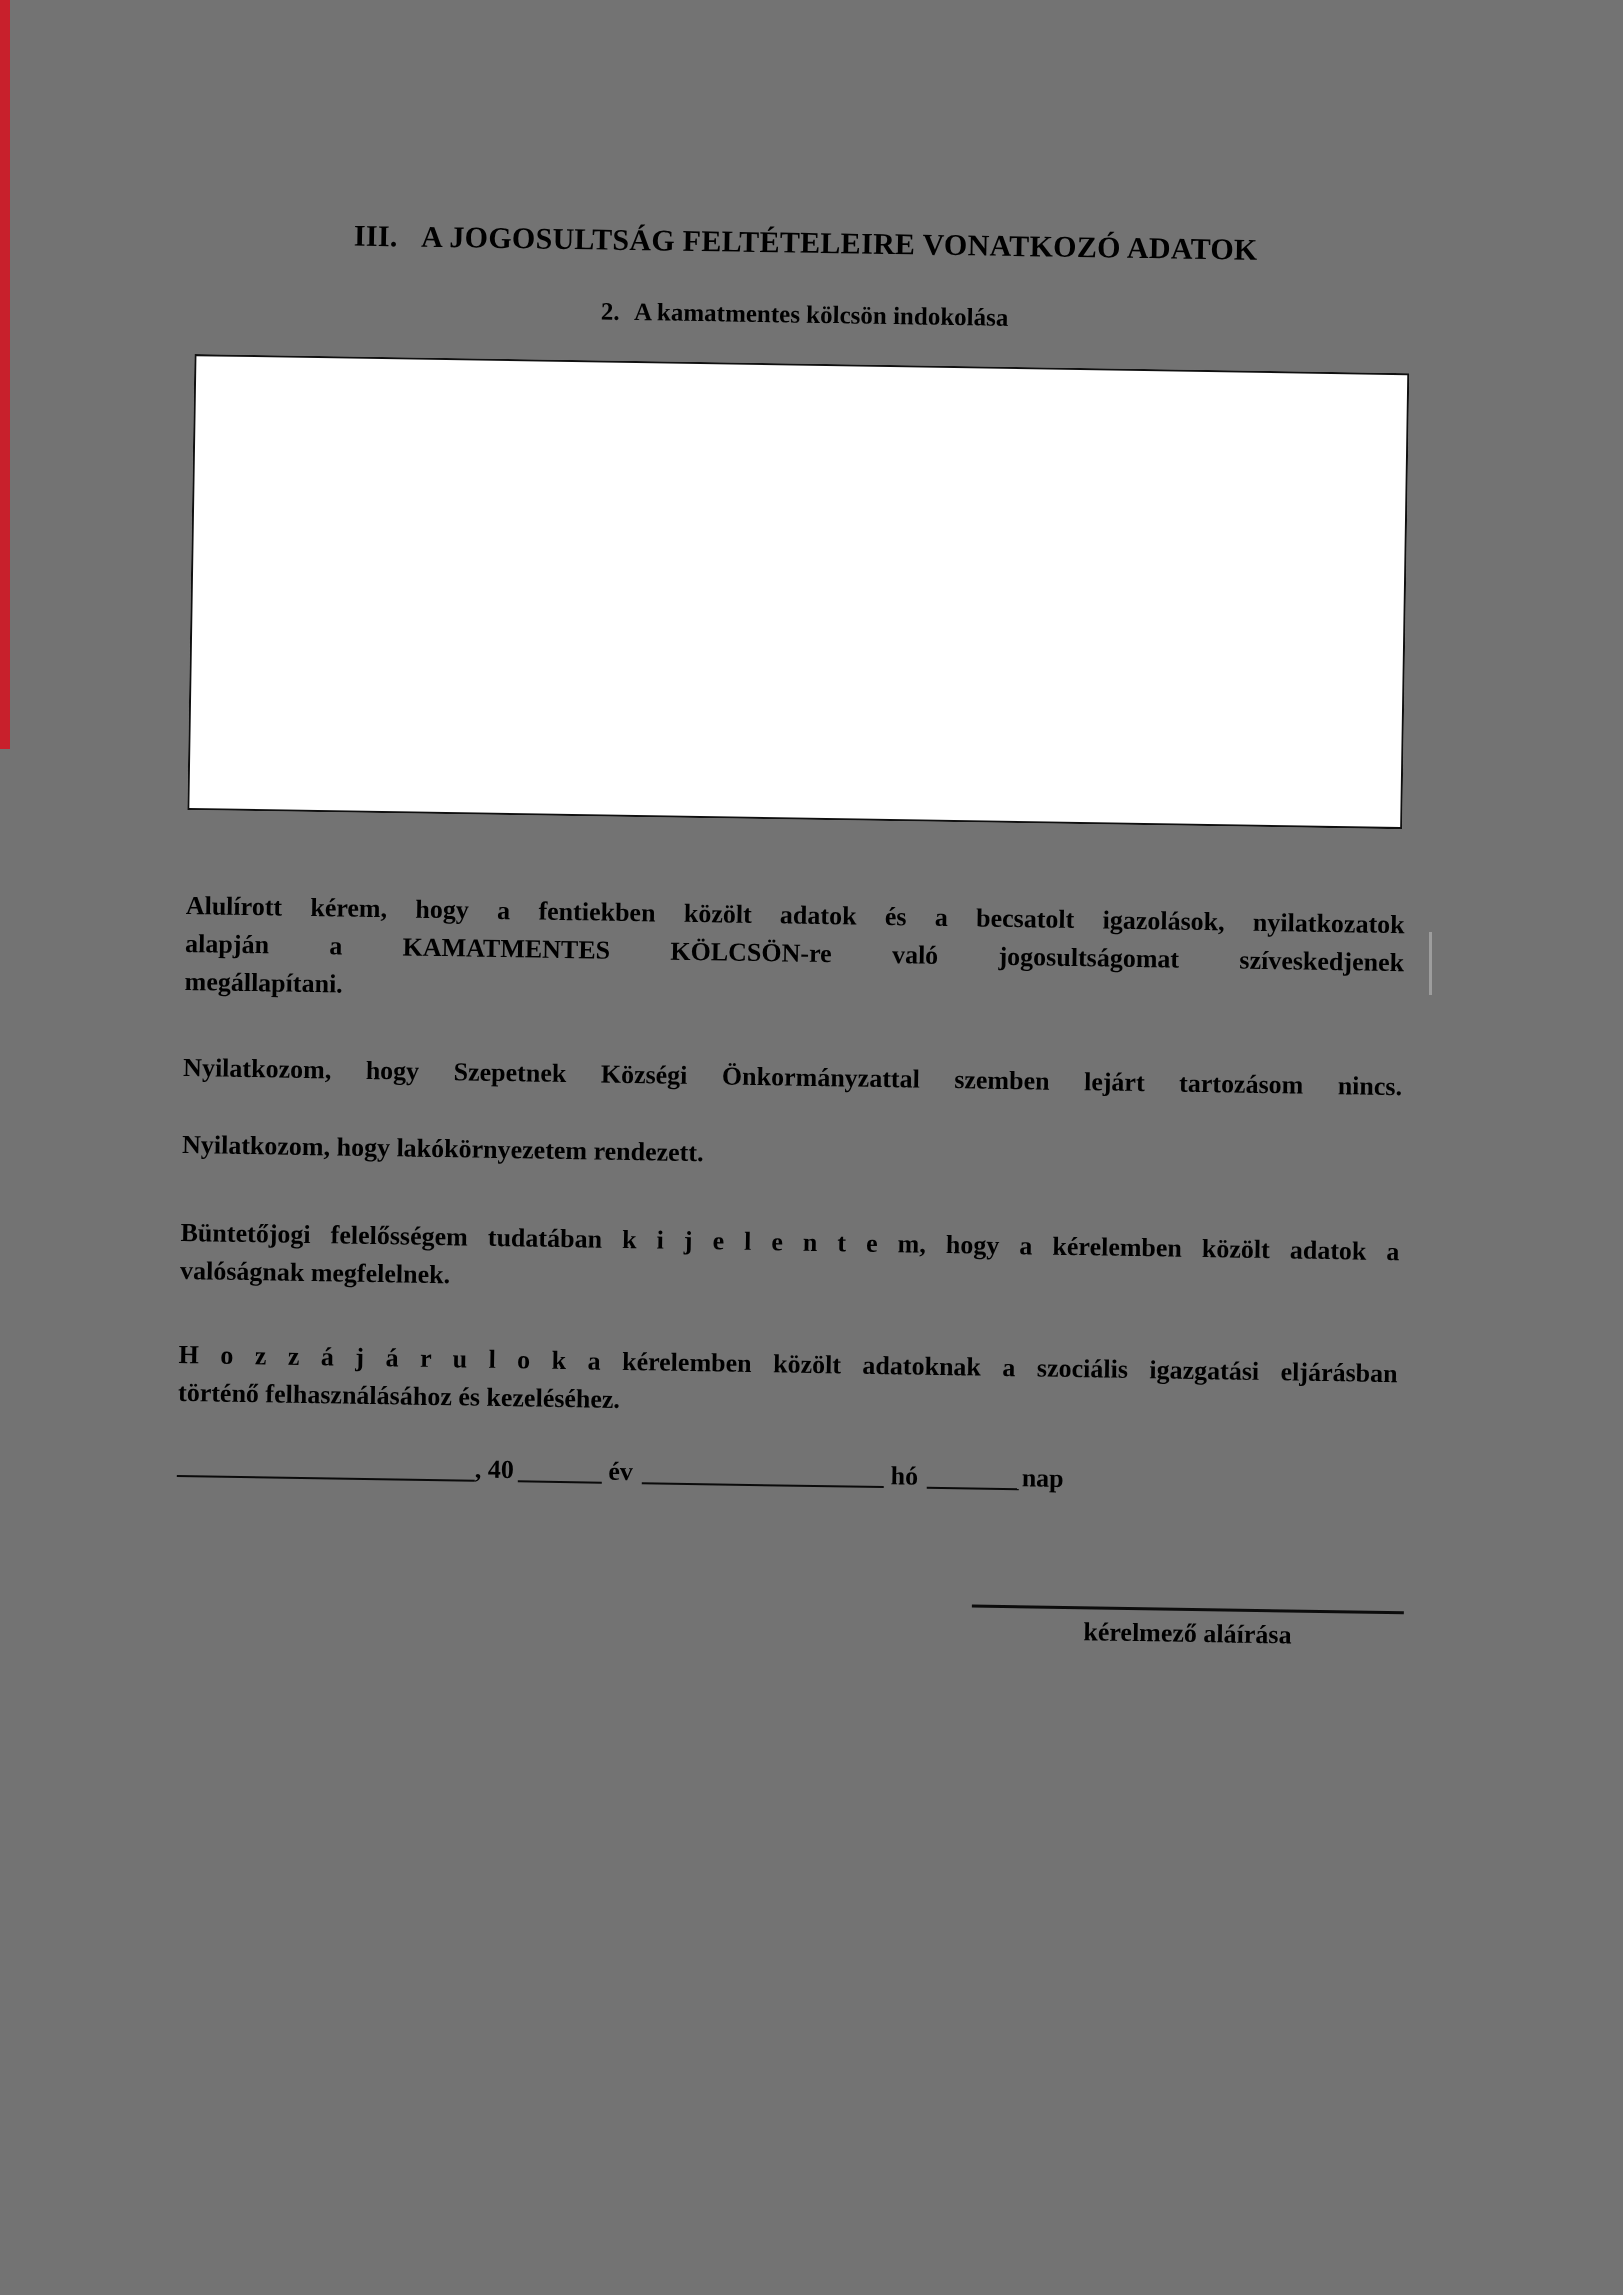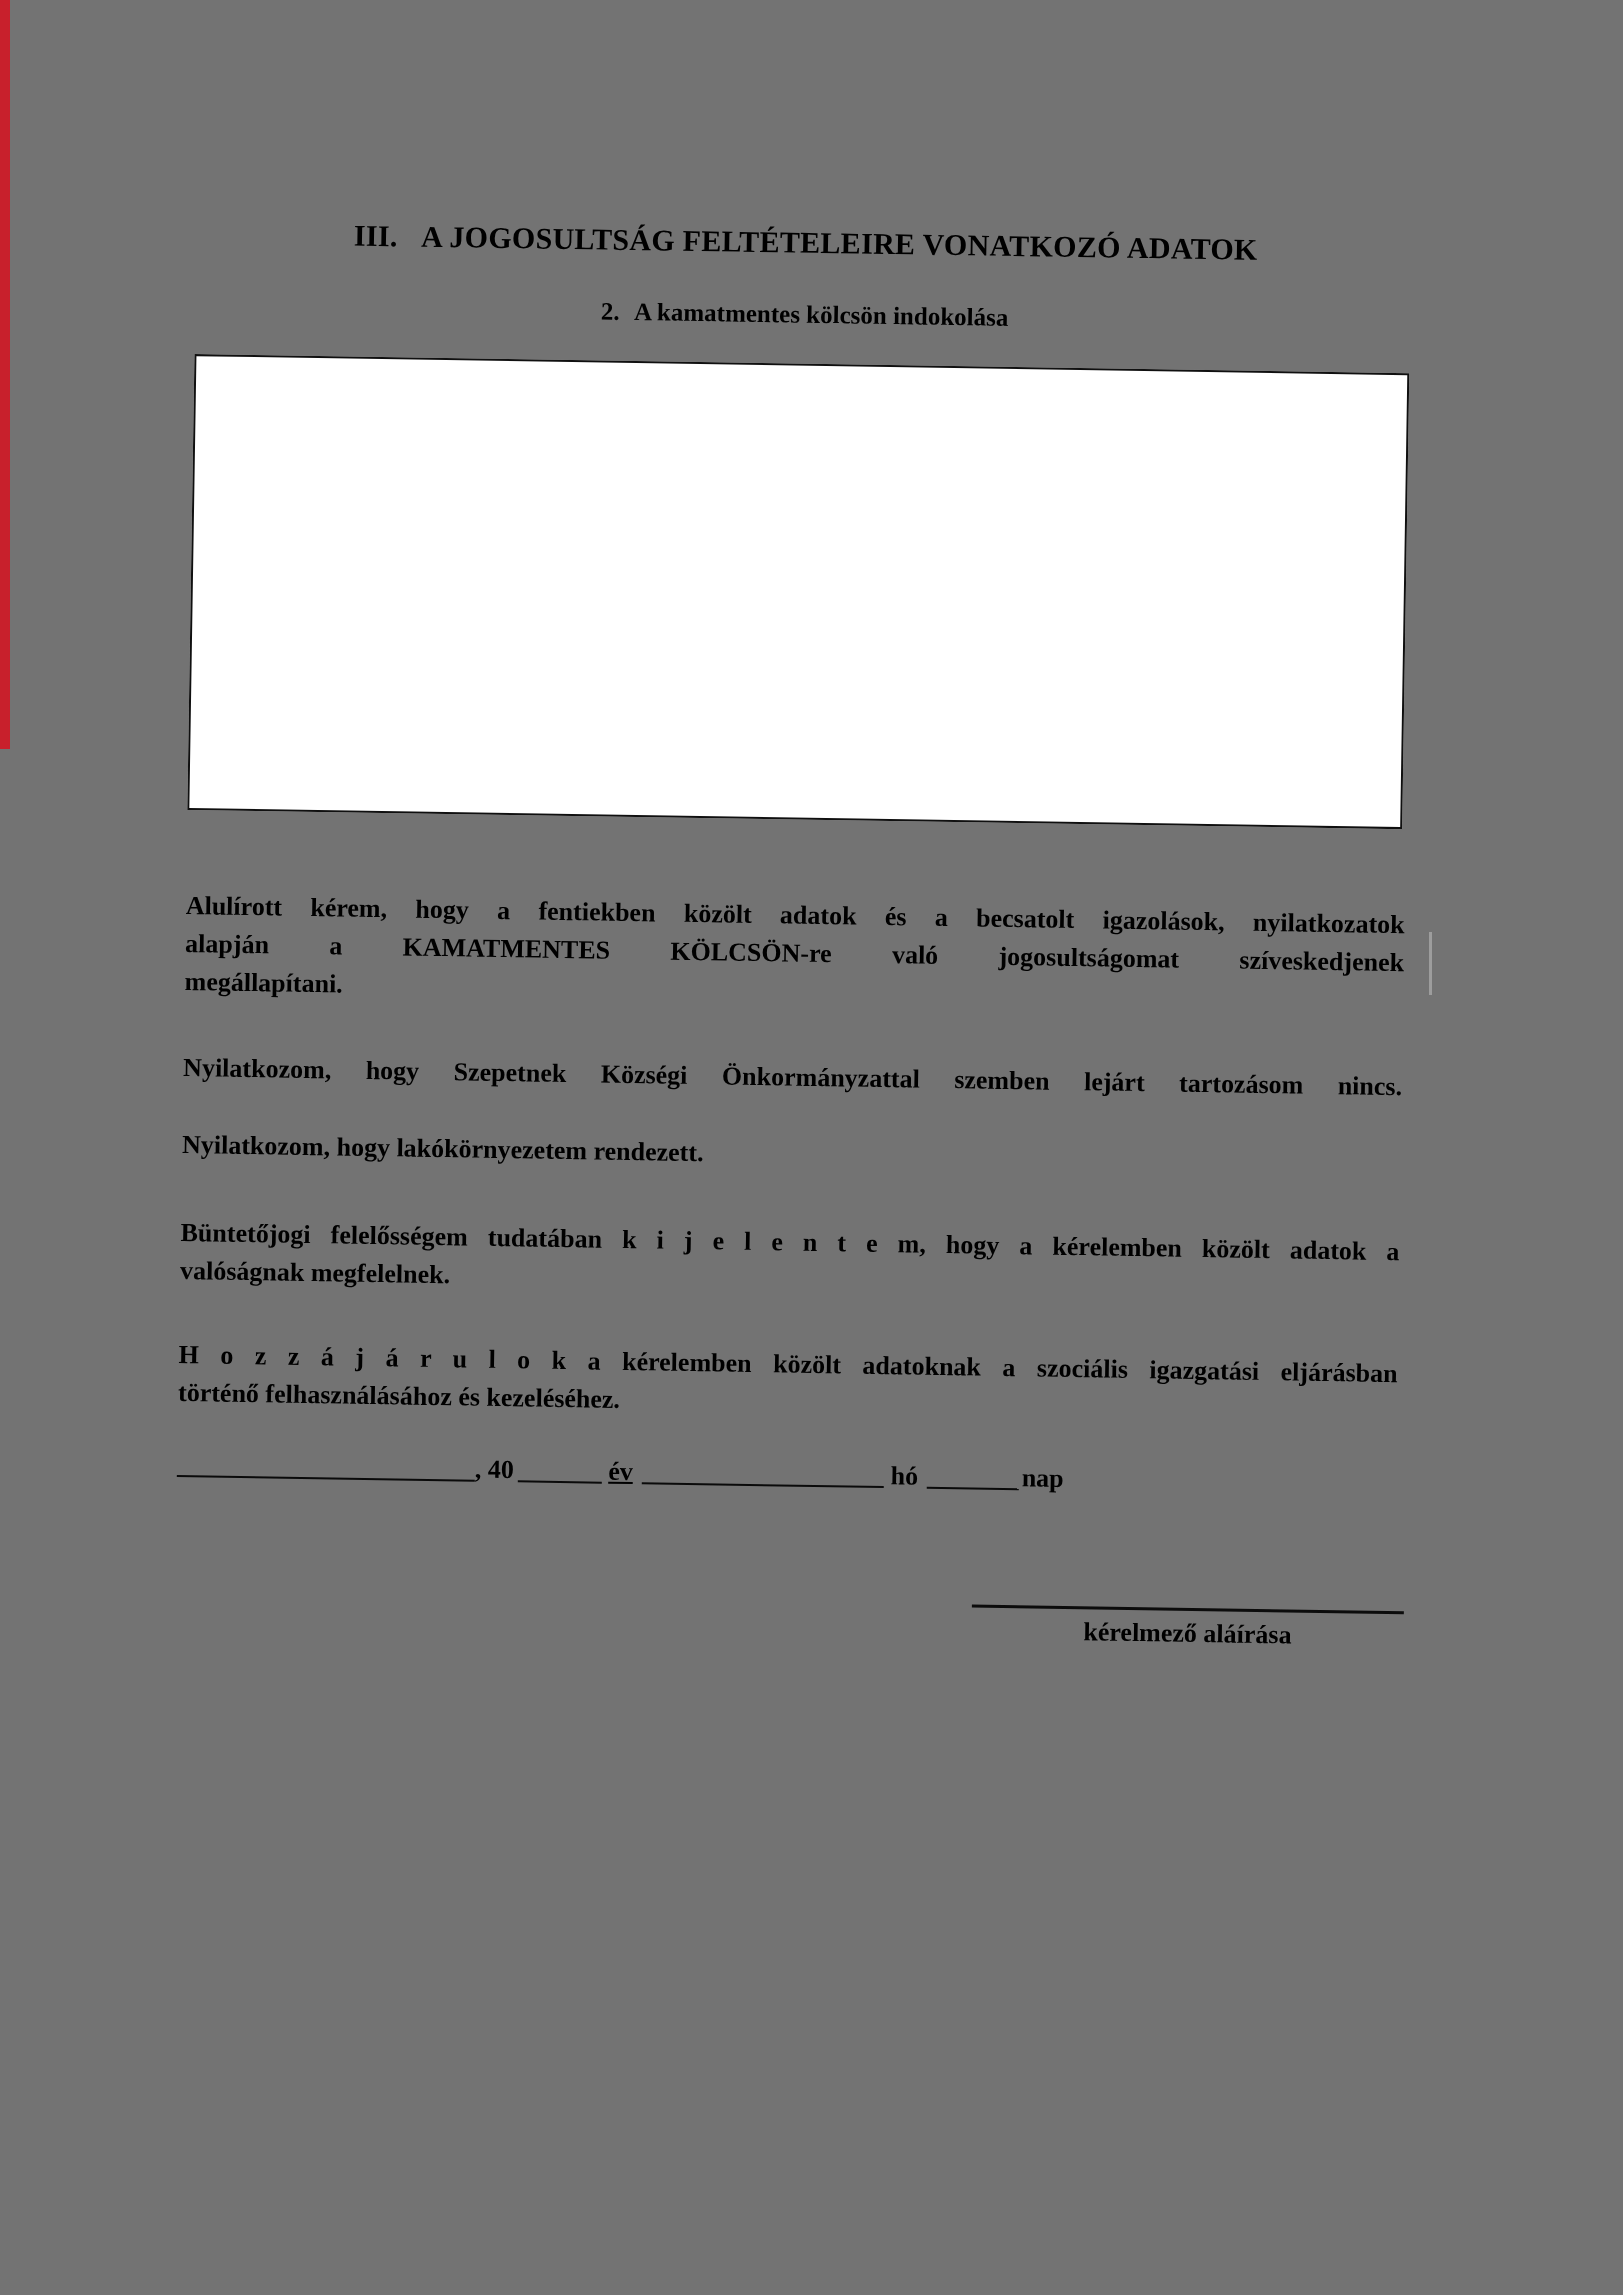--- a/index.html
+++ b/index.html
@@ -63,21 +63,21 @@
   .blank {
     display: inline-block;
     border-bottom: 2.6px solid #0a0a0a;
     height: 19.6px;
     vertical-align: -3.9px;
   }
   .blank-place { width: 298px; }
   .blank-year  { width: 84px; margin-left: 3.9px; }
   .blank-month { width: 242px; margin-left: 9.2px; }
   .blank-day   { width: 92px; margin-left: 9.2px; }
-  .date-word-ev  { margin-left: 6.5px; text-decoration: underline; }
+  .date-word-ev  { margin-left: 6.5px; }
   .date-word-ho  { margin-left: 6.5px; text-align: center; }
   .date-word-nap { margin-left: 2.6px; }
 
   .sig-block { left: 997px; top: 1589px; width: 432px; }
   .sig-line  { width: 432px; height: 0; border-bottom: 3.3px solid #0c0c0c; }
   .sig-label {
     margin-top: 7.9px; text-align: center;
     font-size: 26px; font-weight: bold;
   }
 

